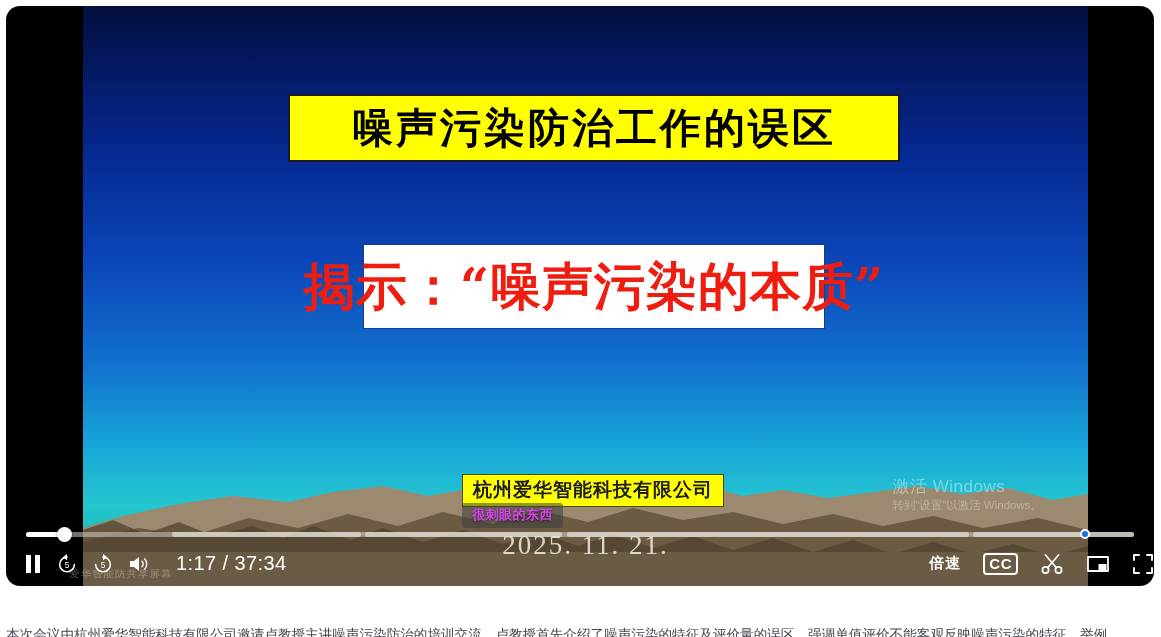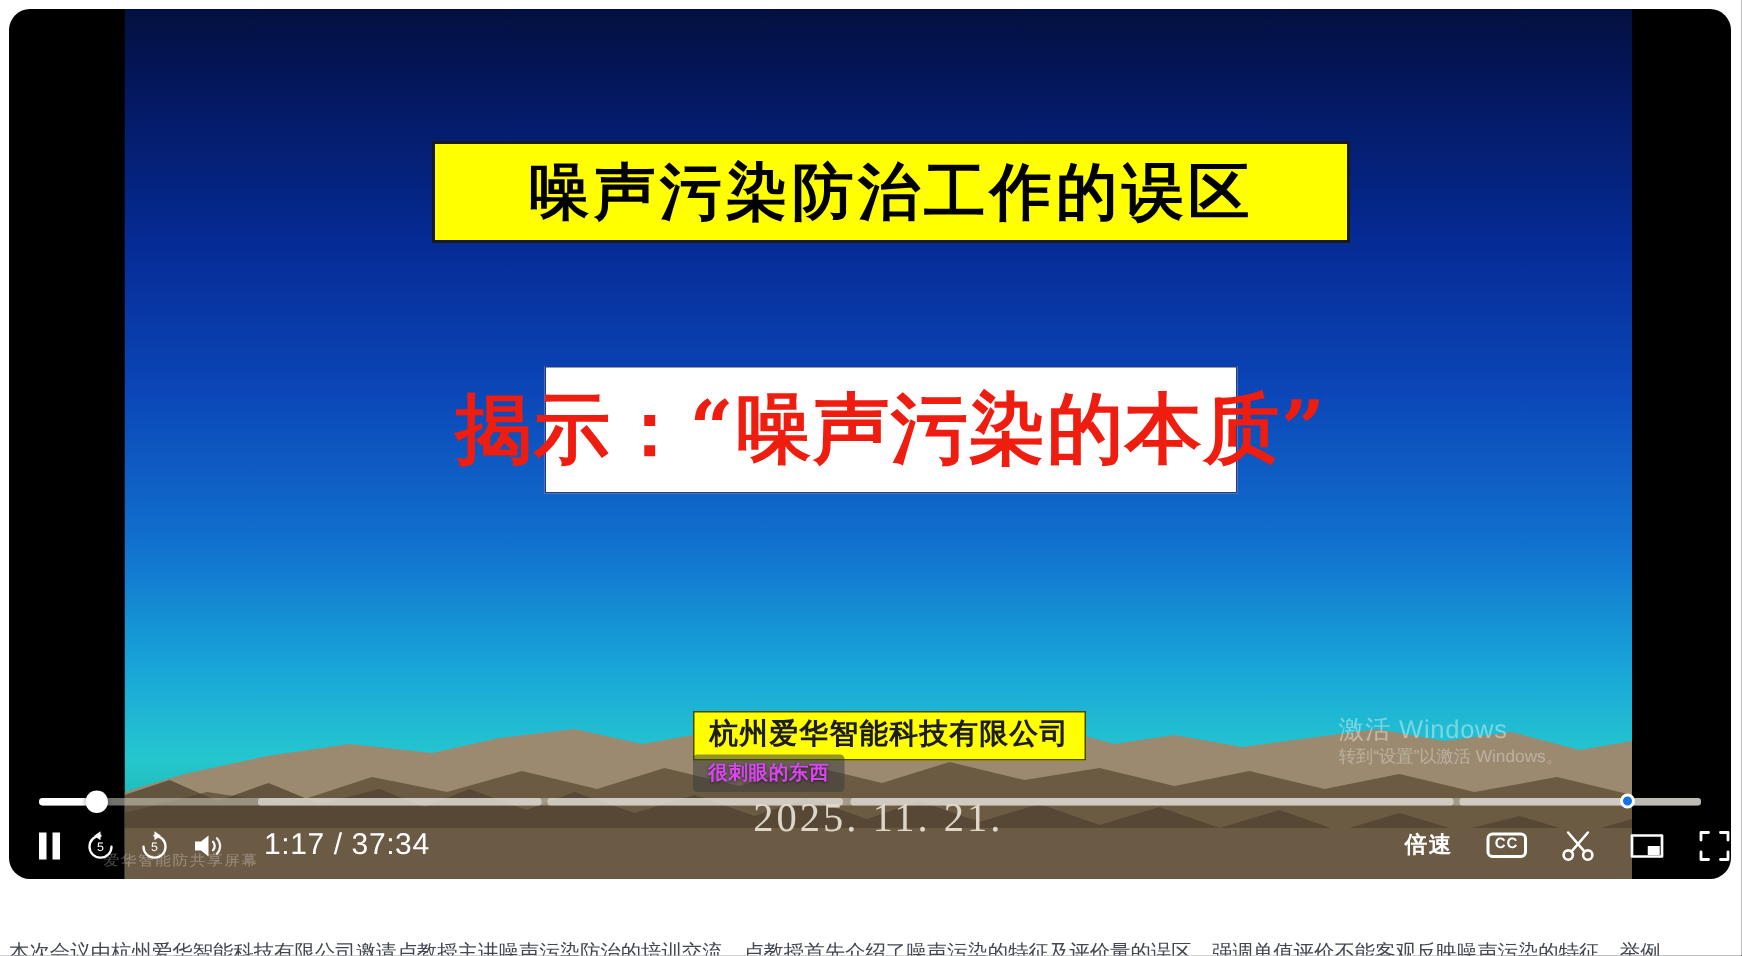--- a/index.html
+++ b/index.html
@@ -245,21 +245,21 @@
     font-size: 15px;
     font-weight: 700;
     letter-spacing: 1px;
     cursor: pointer;
     white-space: nowrap;
   }
   .cc-badge {
     border: 2px solid #ffffff;
     border-radius: 4px;
     color: #ffffff;
-    font-size: 10px;
+    font-size: 15px;
     font-weight: 700;
     padding: 1px 4px 2px 4px;
     letter-spacing: .5px;
     line-height: 1;
     cursor: pointer;
   }
 
   
   .desc {
     position: absolute;

